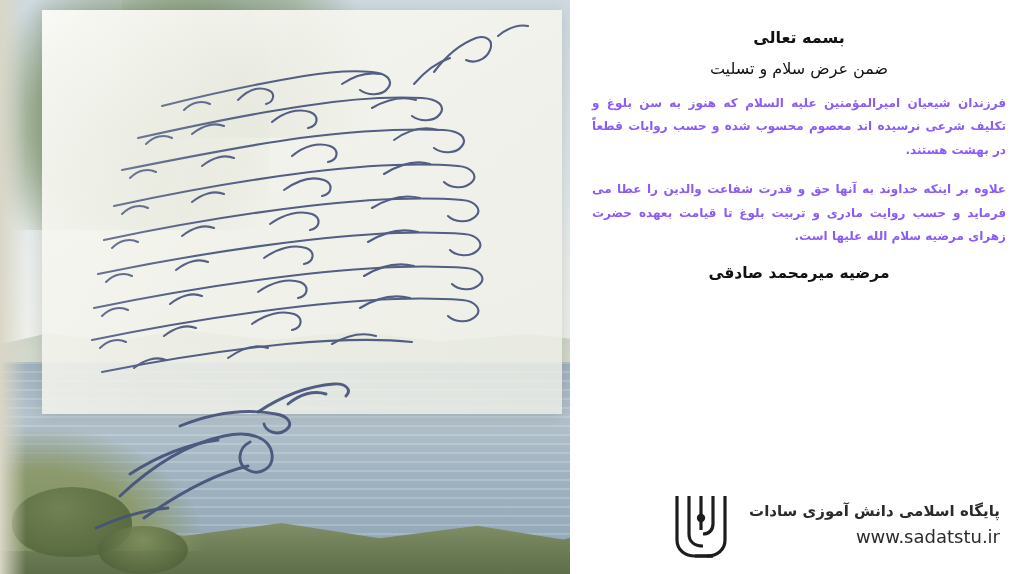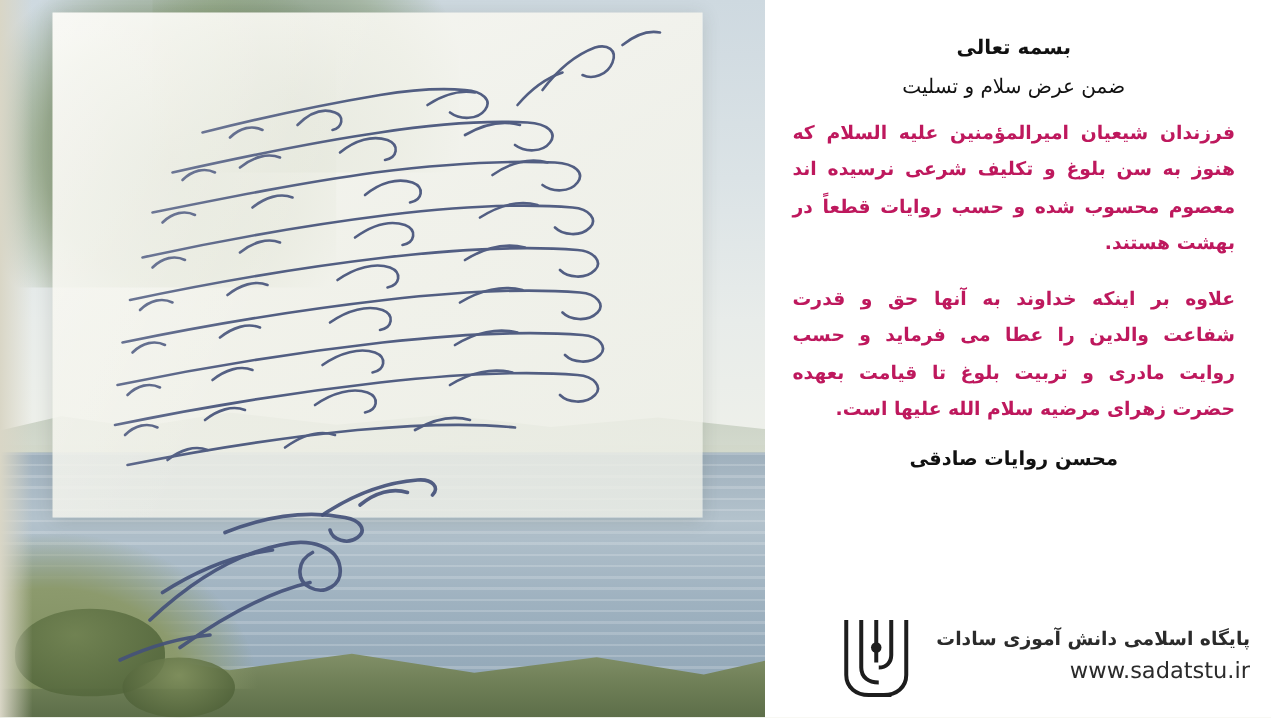--- a/index.html
+++ b/index.html
@@ -100,23 +100,23 @@
   }
   .hand svg { display: block; width: 100%; height: 100%; }
   .ink { fill: none; stroke: #45527a; stroke-linecap: round; stroke-linejoin: round; opacity: .92; }
   .ink-mid { stroke-width: 2.1; }
   .ink-bold { stroke-width: 2.9; }
 
   
   .text-panel {
     position: absolute;
     right: 0; top: 0;
-    width: 410px; height: 574px;
+    width: 452px; height: 574px;
     background: #ffffff;
-    padding: 24px 34px 16px 22px;
+    padding: 24px 16px 16px 22px;
     direction: rtl;
     text-align: justify;
     font-family: "DejaVu Sans", sans-serif;
   }
   .basmalah {
     text-align: center;
     font-size: 16px;
     font-weight: bold;
     color: #111111;
     margin: 4px 0 12px 0;
@@ -124,23 +124,23 @@
   }
   .salutation {
     text-align: center;
     font-size: 16px;
     font-weight: normal;
     color: #111111;
     margin: 0 0 14px 0;
     direction: rtl;
   }
   .body-p {
-    font-size: 15px;
+    font-size: 12px;
     font-weight: bold;
-    color: #be185d;
+    color: #8b5cf6;
     line-height: 1.95;
     margin: 0 0 16px 0;
     text-align: justify;
     text-align-last: right;
     direction: rtl;
   }
   .closing {
     font-size: 15.5px;
     font-weight: bold;
     color: #111111;
@@ -298,21 +298,21 @@
         </g>
       </svg>
     </div>
   </div>
 
   <div class="text-panel">
     <div class="basmalah">بسمه تعالی</div>
     <div class="salutation">ضمن عرض سلام و تسلیت</div>
     <p class="body-p">فرزندان شیعیان امیرالمؤمنین علیه السلام که هنوز به سن بلوغ و تکلیف شرعی نرسیده اند معصوم محسوب شده و حسب روایات قطعاً در بهشت هستند.</p>
     <p class="body-p">علاوه بر اینکه خداوند به آنها حق و قدرت شفاعت والدین را عطا می فرماید و حسب روایت مادری و تربیت بلوغ تا قیامت بعهده حضرت زهرای مرضیه سلام الله علیها است.</p>
-    <div class="signature">محسن روایات صادقی</div>
+    <div class="signature">مرضیه میرمحمد صادقی</div>
   </div>
 
   <div class="brand">
     <div class="brand-text">
       <div class="brand-name">پایگاه اسلامی دانش آموزی سادات</div>
       <div class="brand-url">www.sadatstu.ir</div>
     </div>
     <svg class="brand-logo" viewBox="0 0 64 70">
       <g fill="none" stroke="#1d1d1d" stroke-width="3.2">
         <path d="M8 6 L8 50 C8 60 16 66 26 66 L44 66"></path>

